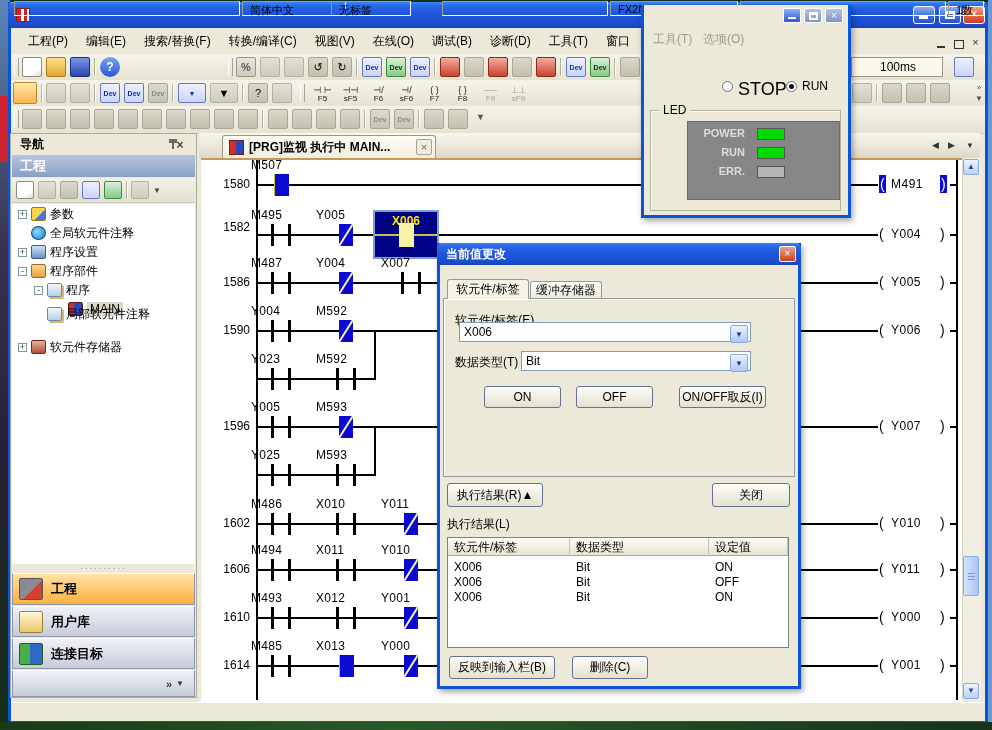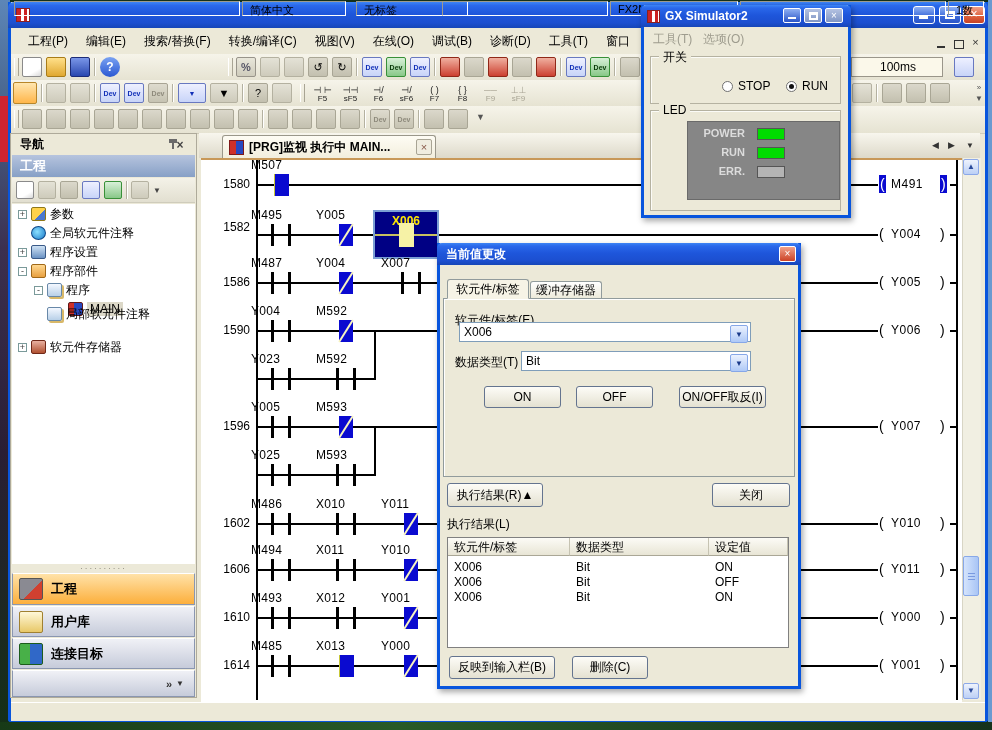--- a/index.html
+++ b/index.html
@@ -513,21 +513,21 @@
   <div class="ab wire" style="left:950px;top:665px;width:7px"></div>
 
   <div class="ab sb-track" style="left:962px;top:158px;width:18px;height:542px"></div>
   <div class="ab sb-btn" style="left:963px;top:159px;width:16px;height:16px">▲</div>
   <div class="ab sb-btn" style="left:963px;top:683px;width:16px;height:16px">▼</div>
   <div class="ab sb-thumb" style="left:963px;top:556px;width:16px;height:40px"></div>
 
   <div class="ab statusbar"></div>
   <div class="ab sseg" style="left:14px;width:226px"></div>
   <div class="ab sseg" style="left:242px;width:104px"><span>简体中文</span></div>
-  <div class="ab sseg" style="left:356px;width:112px"><span>无标签</span></div>
+  <div class="ab sseg" style="left:331px;width:80px"><span>无标签</span></div>
   <div class="ab sseg" style="left:442px;width:166px"></div>
   <div class="ab sseg" style="left:610px;width:128px"><span>FX2N/FX2NC</span></div>
   <div class="ab sseg" style="left:740px;width:206px"><span>模拟</span></div>
   <div class="ab sseg" style="left:948px;width:36px"><span>1数</span></div>
 
   <div class="ab float" style="left:437px;top:243px;width:364px;height:446px;z-index:30"></div>
   <div class="ab ftitle" style="left:437px;top:243px;width:364px;height:22px;z-index:31">
     <span style="margin-left:9px">当前值更改</span>
   </div>
   <div class="ab fbtn red" style="left:779px;top:246px;width:17px;height:16px;z-index:32"><span>×</span></div>
@@ -583,40 +583,33 @@
     <span class="lvcell" style="left:267px;top:52px">ON</span>
   </div>
   <div class="ab xbtn" style="left:449px;top:656px;width:106px;height:23px;z-index:31">
       <span>反映到输入栏(B)</span>
     </div>
   <div class="ab xbtn" style="left:572px;top:656px;width:76px;height:23px;z-index:31">
       <span>删除(C)</span>
     </div>
 
   <div class="ab float" style="left:641px;top:5px;width:210px;height:213px;z-index:40"></div>
-  <div class="ab ftitle" style="left:641px;top:5px;width:210px;height:22px;z-index:41">
-    <span class="app-icon" style="position:static;width:13px;height:13px;margin:0 5px 0 6px"></span>
-    <span>GX Simulator2</span>
-  </div>
   <div class="ab fbtn lit" style="left:783px;top:8px;z-index:42">
       <span class="glyph-minbar" style="left:4px;bottom:3px;width:8px;height:2px"></span>
     </div>
   <div class="ab fbtn dim" style="left:804px;top:8px;z-index:42">
       <span class="glyph-maxbox" style="left:4px;top:3px;width:9px;height:8px;border-width:2px;border-top-width:3px"></span>
     </div>
   <div class="ab fbtn dim" style="left:825px;top:8px;z-index:42"><span>×</span></div>
 
   <div class="ab" style="left:653px;top:31px;font-size:12px;color:#9e9c8e;z-index:41">工具(T)</div>
   <div class="ab" style="left:703px;top:31px;font-size:12px;color:#9e9c8e;z-index:41">选项(O)</div>
 
-  <div class="ab groupbox" style="left:650px;top:56px;width:191px;height:48px;z-index:41">
-    <span class="legend">开关</span>
-  </div>
   <div class="ab radio" style="left:722px;top:81px;z-index:42"></div>
-  <div class="ab" style="left:738px;top:79px;font-size:12px;z-index:42">STOP</div>
+  <div class="ab" style="left:738px;top:79px;font-size:18px;z-index:42">STOP</div>
   <div class="ab radio on" style="left:786px;top:81px;z-index:42"></div>
   <div class="ab" style="left:802px;top:79px;font-size:12px;z-index:42">RUN</div>
 
   <div class="ab groupbox" style="left:650px;top:110px;width:191px;height:101px;z-index:41">
     <span class="legend">LED</span>
   </div>
   <div class="ab ledpanel" style="left:687px;top:121px;width:151px;height:77px;z-index:42"></div>
   <div class="ab ledlabel" style="left:697px;top:127px;width:48px;z-index:43">POWER</div>
   <div class="ab ledbar led-on" style="left:757px;top:128px;z-index:43"></div>
   <div class="ab ledlabel" style="left:697px;top:146px;width:48px;z-index:43">RUN</div>

